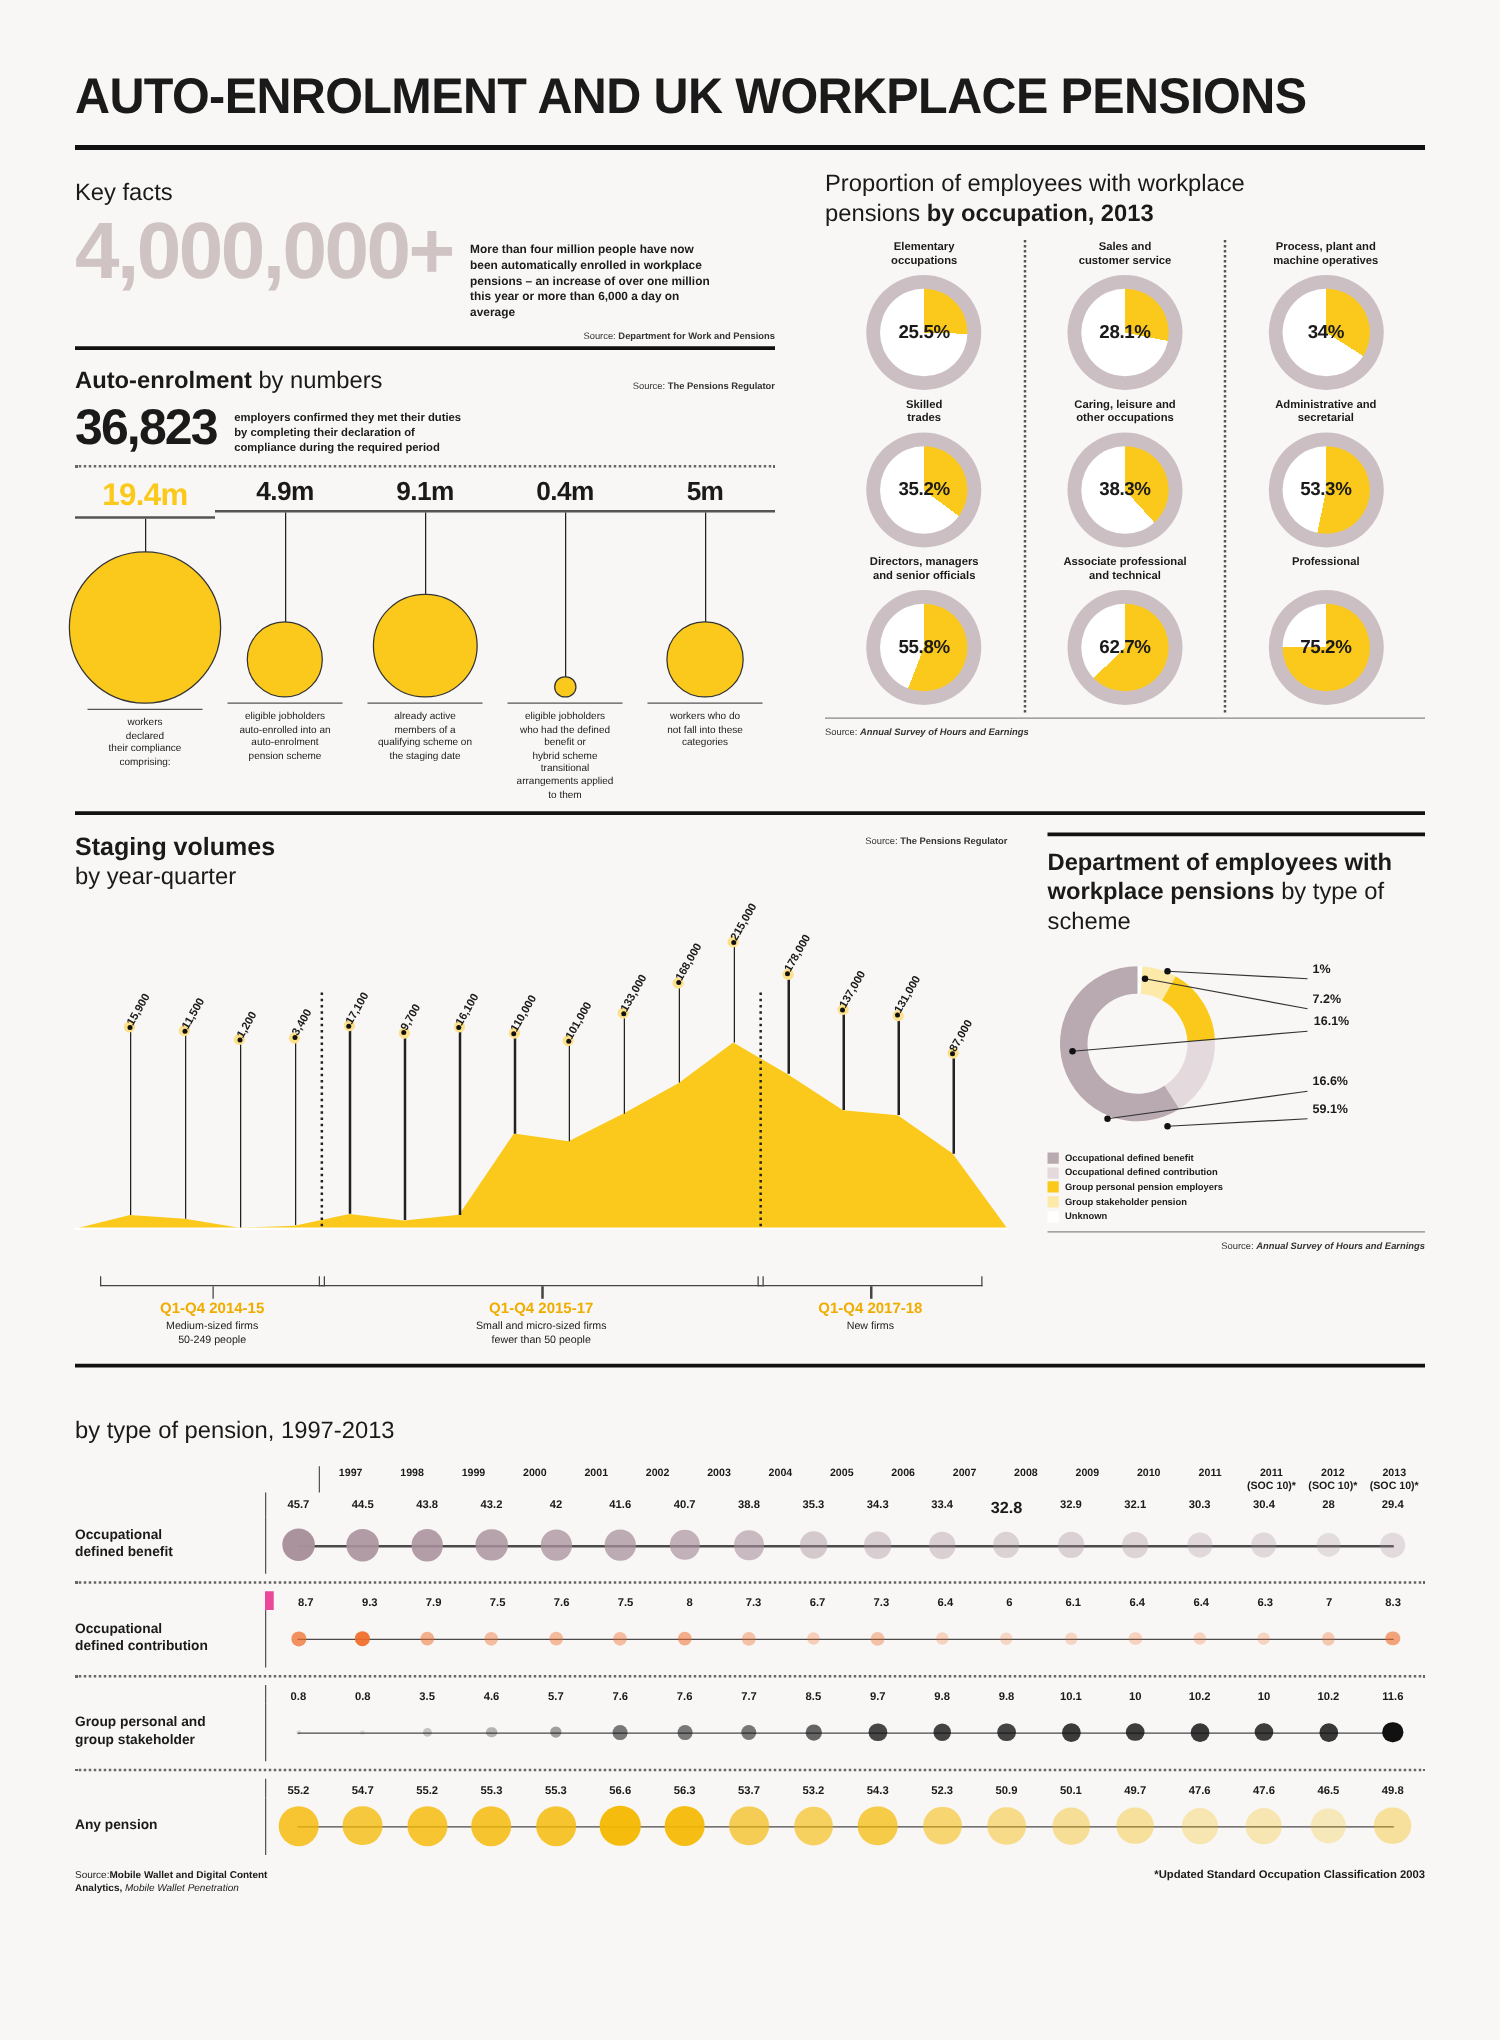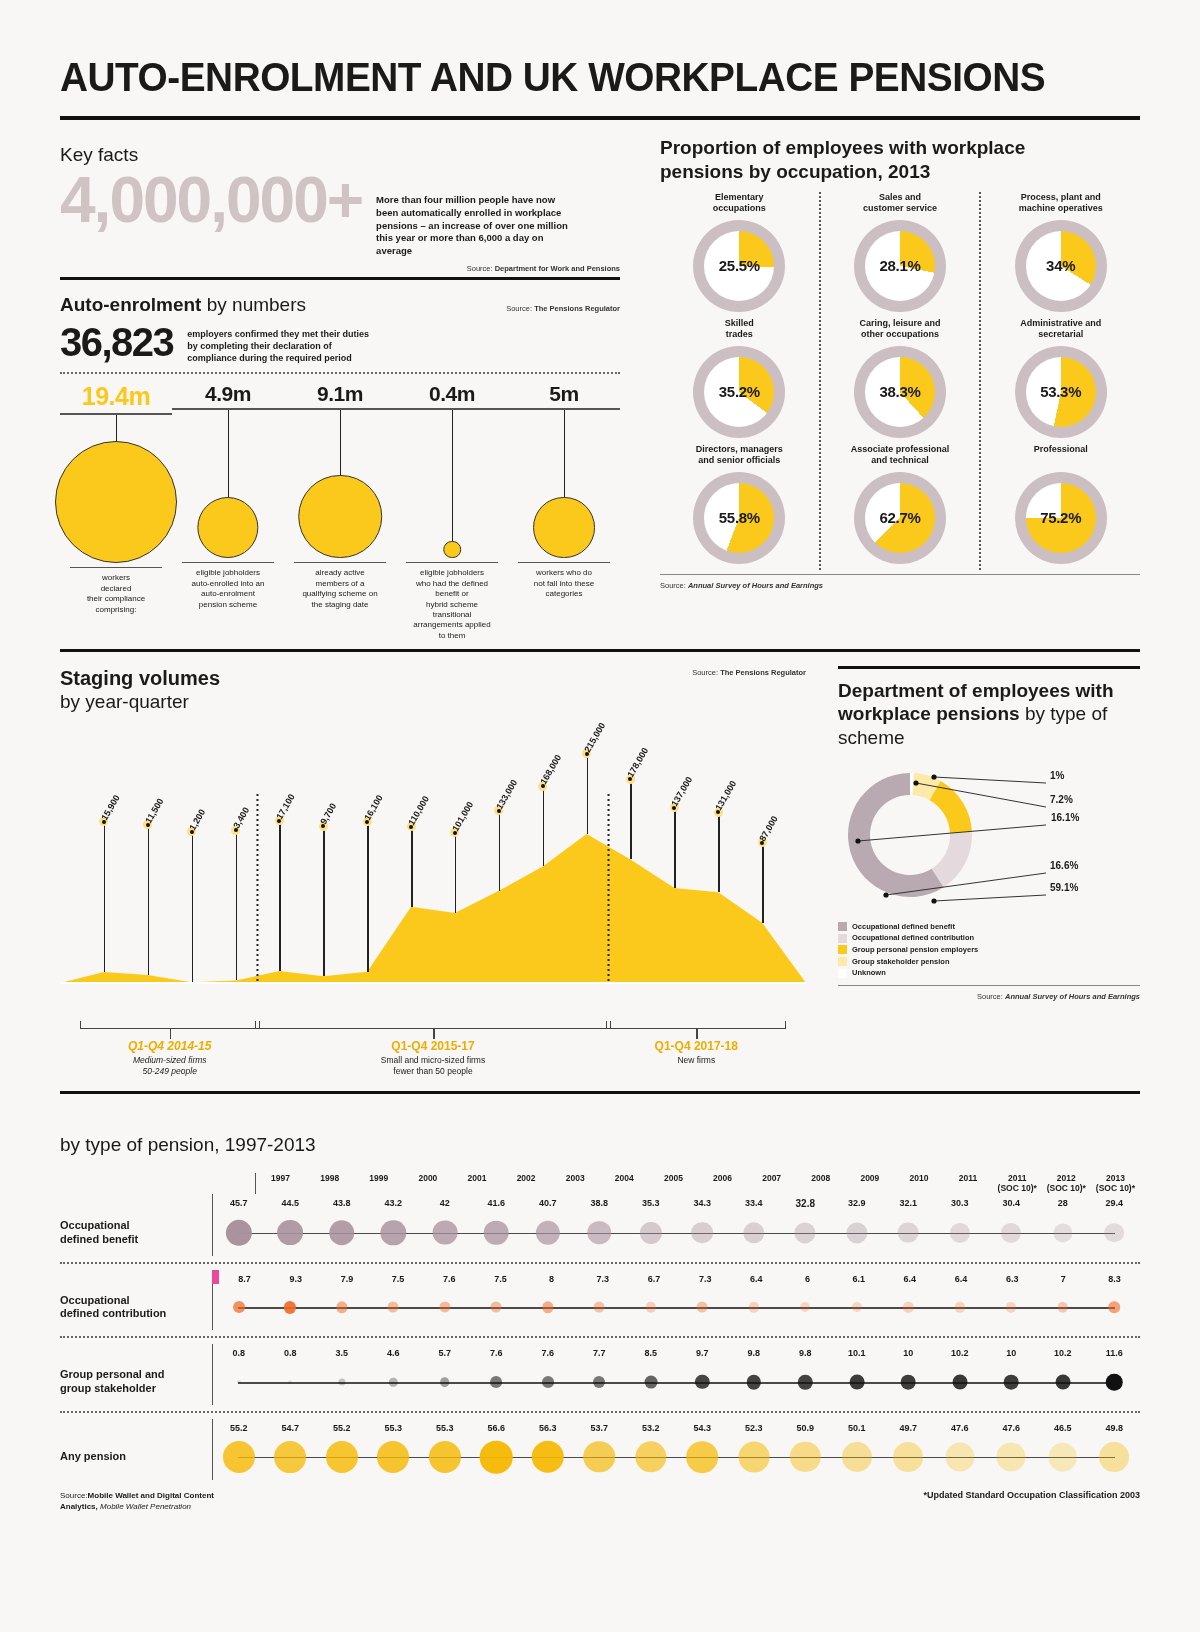--- a/index.html
+++ b/index.html
@@ -26,21 +26,21 @@
   .rule-thin { border-top: 1px solid #888; }
 
   
   .cols { display: flex; gap: 0; margin-top: 16px; }
   .col-left { width: 578px; padding-right: 18px; }
   .col-right { width: 502px; padding-left: 22px; border-left: 0; }
 
   h2.sec { font-size: 19px; font-weight: normal; }
   h2.sec b { font-weight: bold; }
   .sec-title-2 { font-size: 19px; line-height: 1.25; }
-  .sec-title-2 b { font-weight: bold; }
+  .sec-title-2 b { font-weight: normal; }
 
   
   .keyfacts-label { font-size: 19px; margin-top: 8px; }
   .bignum-row { display: flex; align-items: flex-start; margin-top: 2px; }
   .bignum-4m {
     font-size: 64px; font-weight: bold; color: #cfc3c3; letter-spacing: -2px;
     line-height: 1; flex: 0 0 auto;
   }
   .kf-text { font-size: 9.5px; font-weight: bold; line-height: 1.35; padding-top: 26px; padding-left: 14px; width: 215px; }
   .src { font-size: 7.5px; color: #333; text-align: right; margin-top: 6px; }
@@ -399,21 +399,21 @@
       <div id="band-labels">
           <div style="position:relative;height:14px">
             <div style="position:absolute;left:19.74705882352941px;width:179.91764705882352px;top:0;height:8px;border:1.5px solid #444;border-top:none"></div>
             <div style="position:absolute;left:109.70588235294117px;top:8px;width:1.5px;height:10px;background:#444"></div>
             <div style="position:absolute;left:195.2764705882353px;width:355.44705882352946px;top:0;height:8px;border:1.5px solid #444;border-top:none"></div>
             <div style="position:absolute;left:373px;top:8px;width:1.5px;height:10px;background:#444"></div>
             <div style="position:absolute;left:546.3352941176471px;width:179.9176470588235px;top:0;height:8px;border:1.5px solid #444;border-top:none"></div>
             <div style="position:absolute;left:636.2941176470588px;top:8px;width:1.5px;height:10px;background:#444"></div>
           </div>
           <div style="position:relative;height:46px;margin-top:4px">
-            <div class="band" style="position:absolute;left:-0.29411764705882604px;width:220px;font-style:italic;">
+            <div class="band" style="position:absolute;left:-0.29411764705882604px;width:220px;">
               <div class="bl">Q1-Q4 2014-15</div>
               <div class="bs">Medium-sized firms<br>50-249 people</div>
             </div>
             <div class="band" style="position:absolute;left:263px;width:220px;">
               <div class="bl">Q1-Q4 2015-17</div>
               <div class="bs">Small and micro-sized firms<br>fewer than 50 people</div>
             </div>
             <div class="band" style="position:absolute;left:526.2941176470588px;width:220px;">
               <div class="bl">Q1-Q4 2017-18</div>
               <div class="bs">New firms</div>
@@ -522,21 +522,21 @@
               <div class="cell" style="font-size:9px">44.5</div>
               <div class="cell" style="font-size:9px">43.8</div>
               <div class="cell" style="font-size:9px">43.2</div>
               <div class="cell" style="font-size:9px">42</div>
               <div class="cell" style="font-size:9px">41.6</div>
               <div class="cell" style="font-size:9px">40.7</div>
               <div class="cell" style="font-size:9px">38.8</div>
               <div class="cell" style="font-size:9px">35.3</div>
               <div class="cell" style="font-size:9px">34.3</div>
               <div class="cell" style="font-size:9px">33.4</div>
-              <div class="cell" style="font-size:10px">32.8</div>
+              <div class="cell" style="font-size:13px">32.8</div>
               <div class="cell" style="font-size:9px">32.9</div>
               <div class="cell" style="font-size:9px">32.1</div>
               <div class="cell" style="font-size:9px">30.3</div>
               <div class="cell" style="font-size:9px">30.4</div>
               <div class="cell" style="font-size:9px">28</div>
               <div class="cell" style="font-size:9px">29.4</div>
             </div>
           </div>
           <div class="trow">
             <div class="rowlabel">Occupational<br>defined benefit</div>

